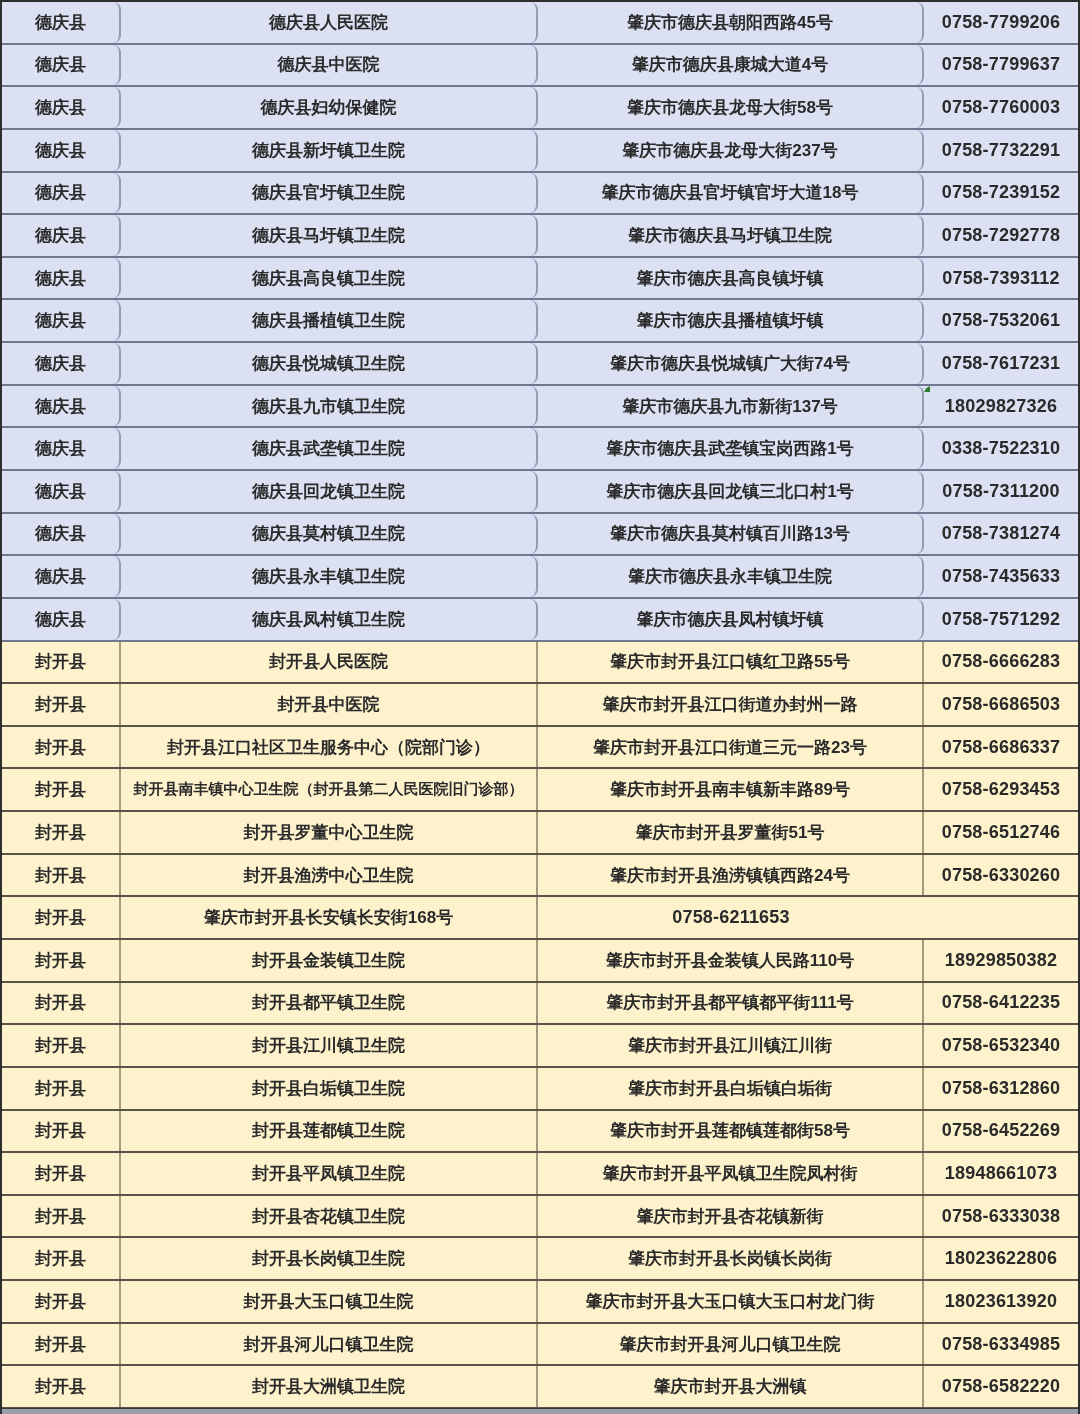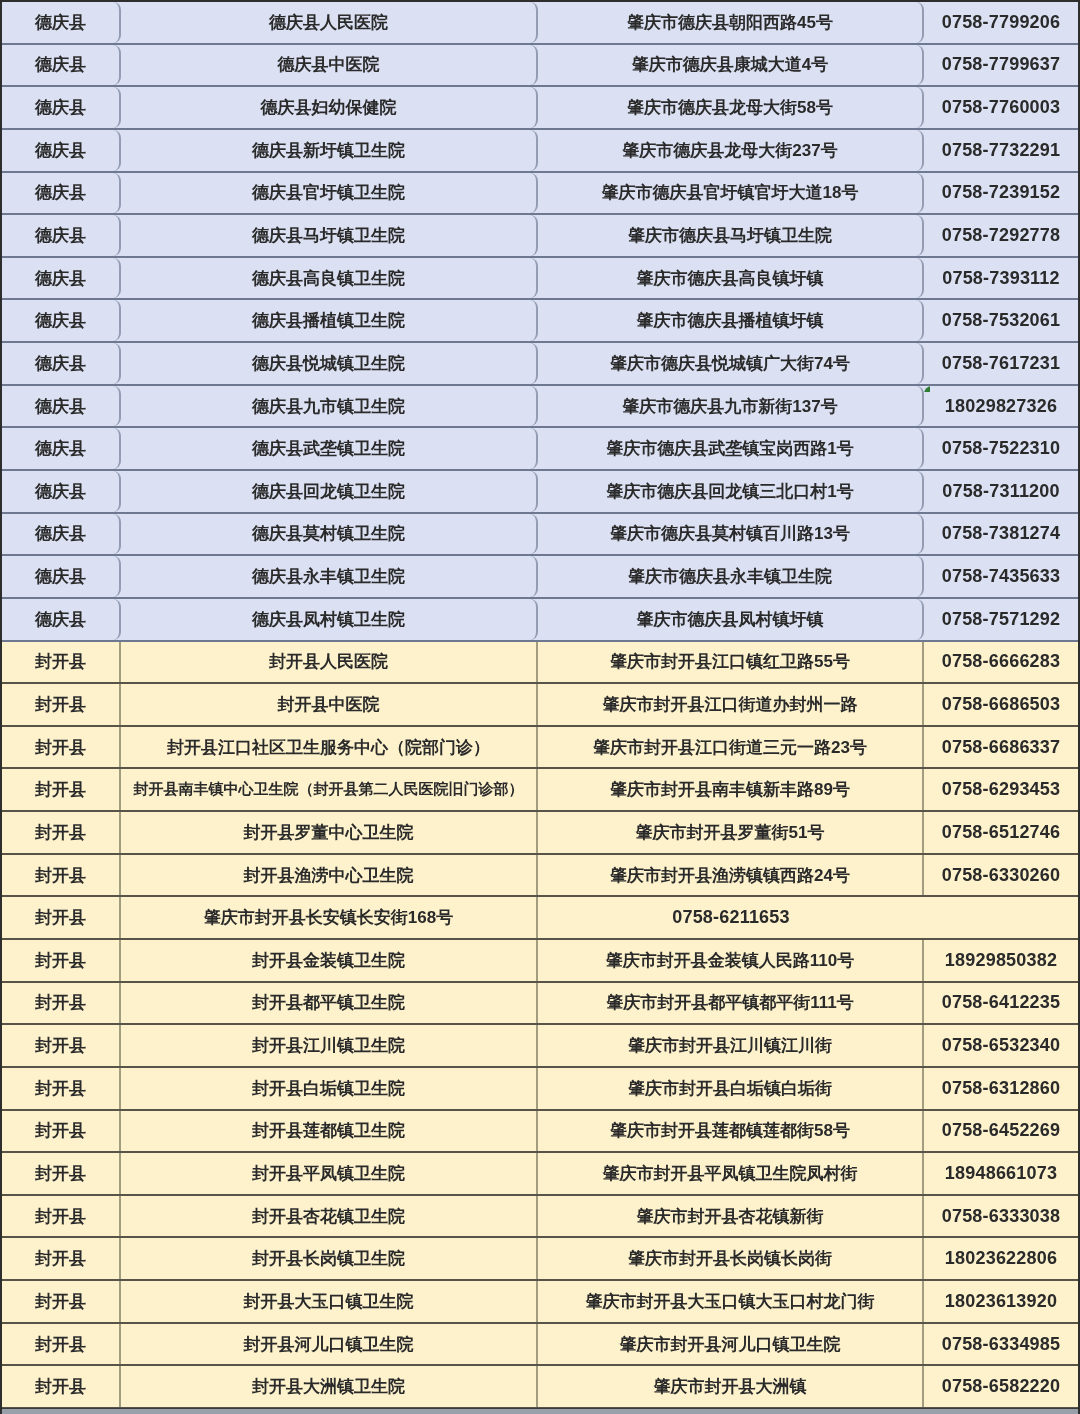--- a/index.html
+++ b/index.html
@@ -200,21 +200,21 @@
         <div class="cell county">
           <span>德庆县</span>
         </div>
         <div class="cell name">
           <span>德庆县武垄镇卫生院</span>
         </div>
         <div class="cell address">
           <span>肇庆市德庆县武垄镇宝岗西路1号</span>
         </div>
         <div class="cell phone">
-          <span>0758-7522310</span>
+          <span>0338-7522310</span>
         </div>
       </div>
       <div class="row deqing">
         <div class="cell county">
           <span>德庆县</span>
         </div>
         <div class="cell name">
           <span>德庆县回龙镇卫生院</span>
         </div>
         <div class="cell address">

